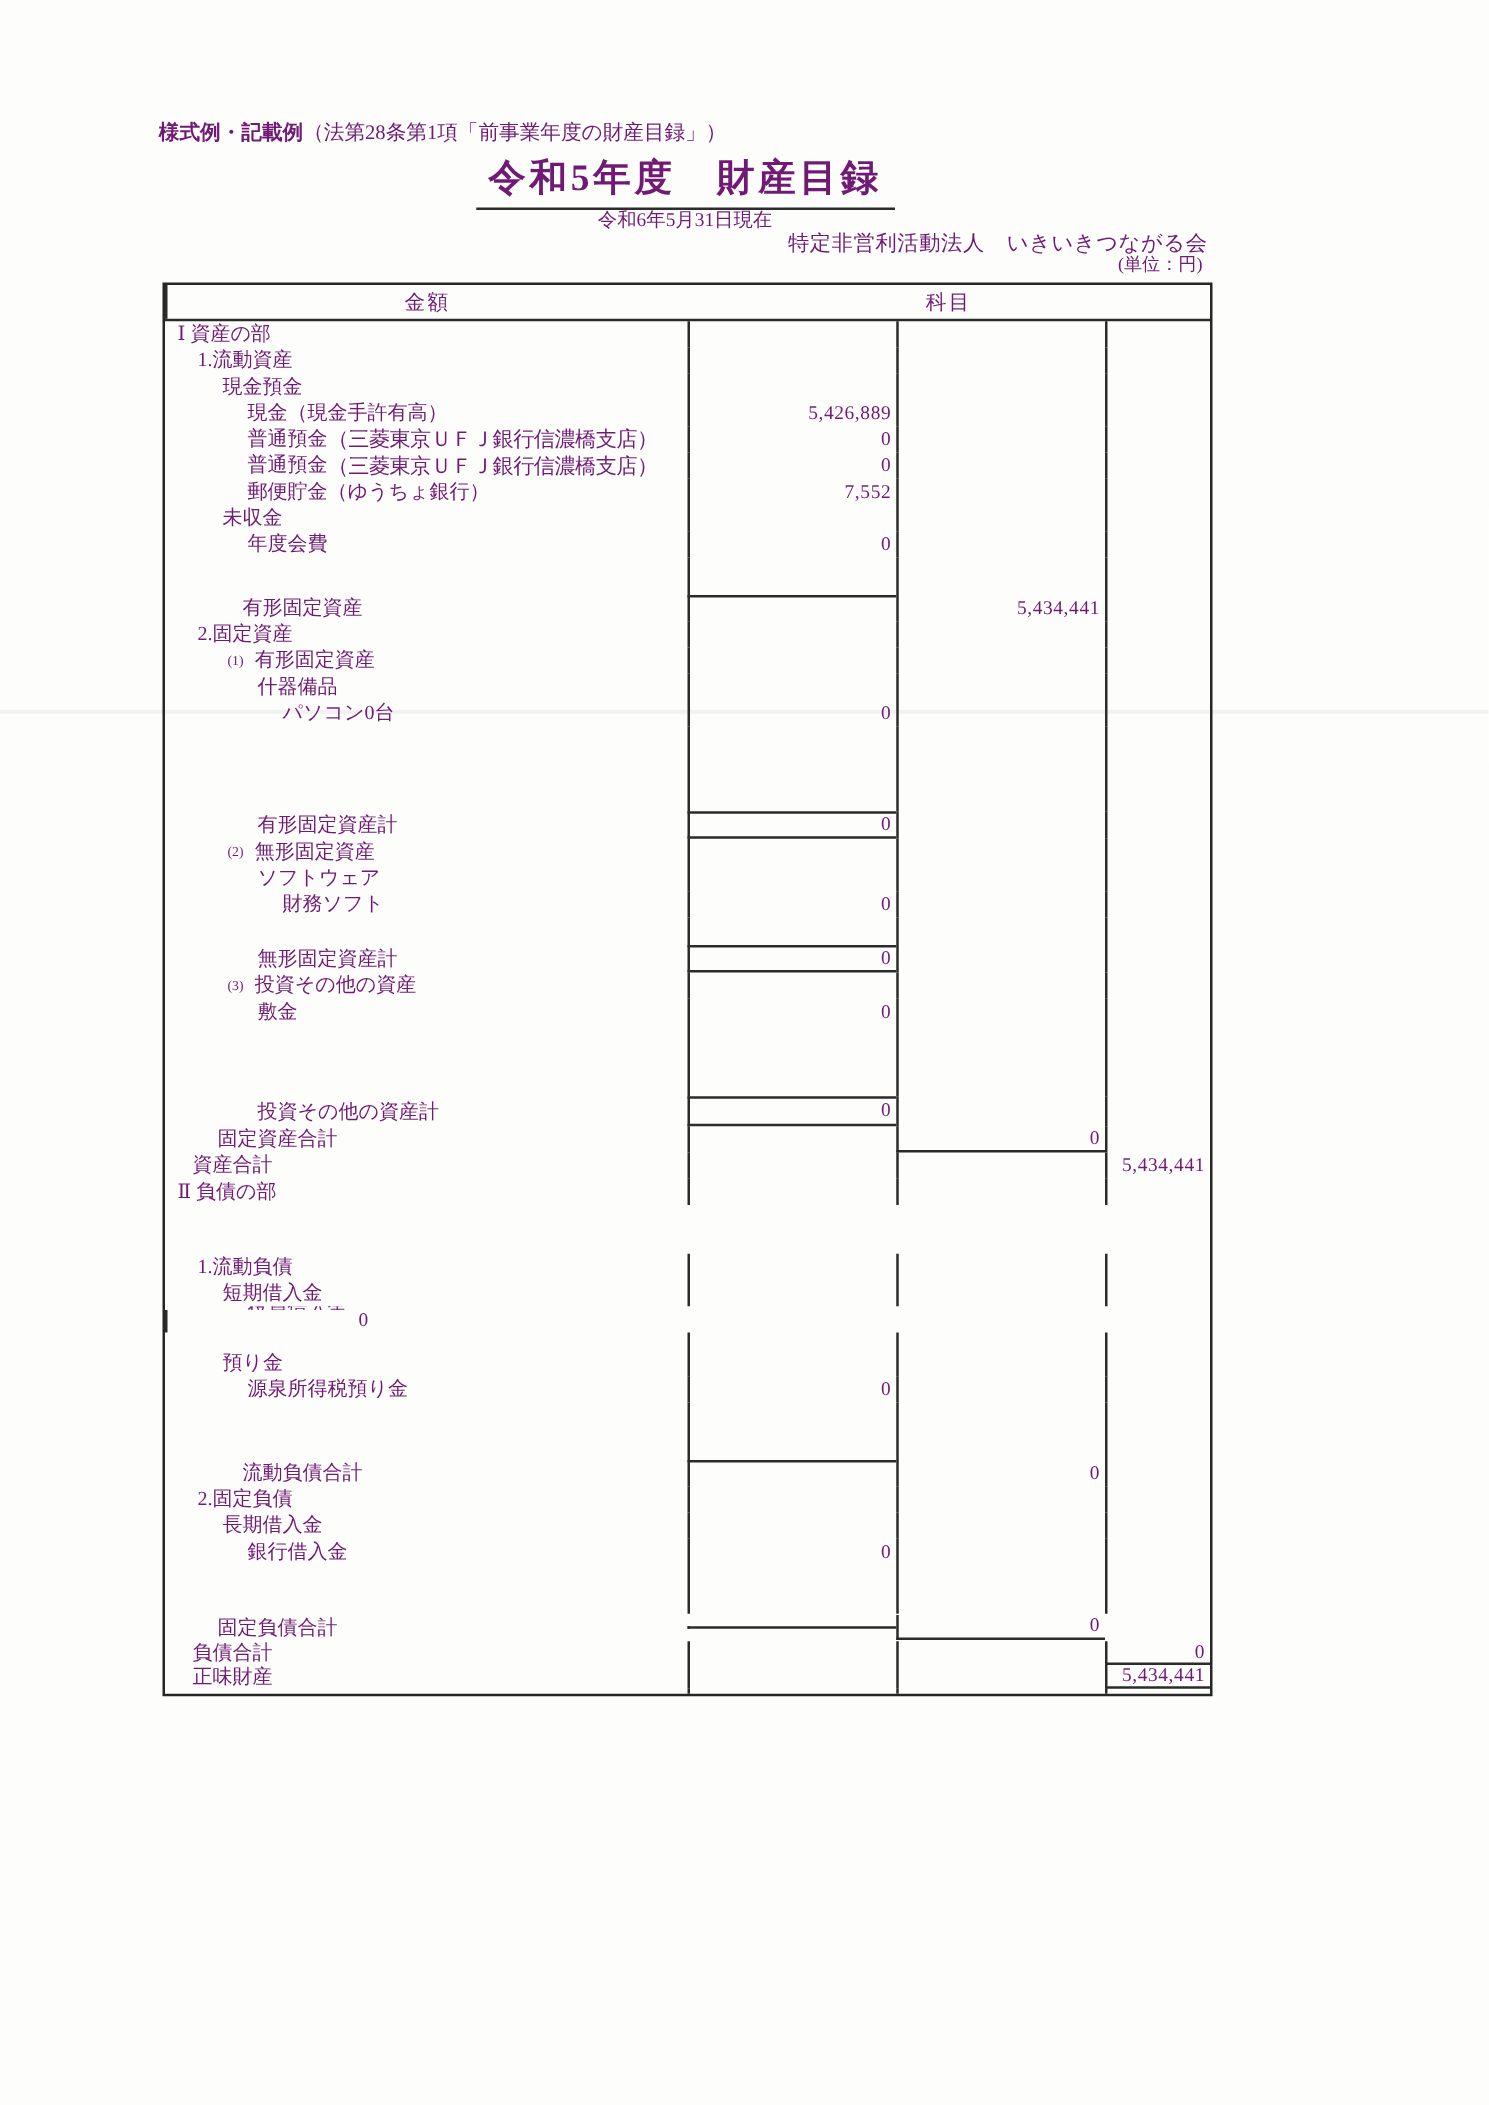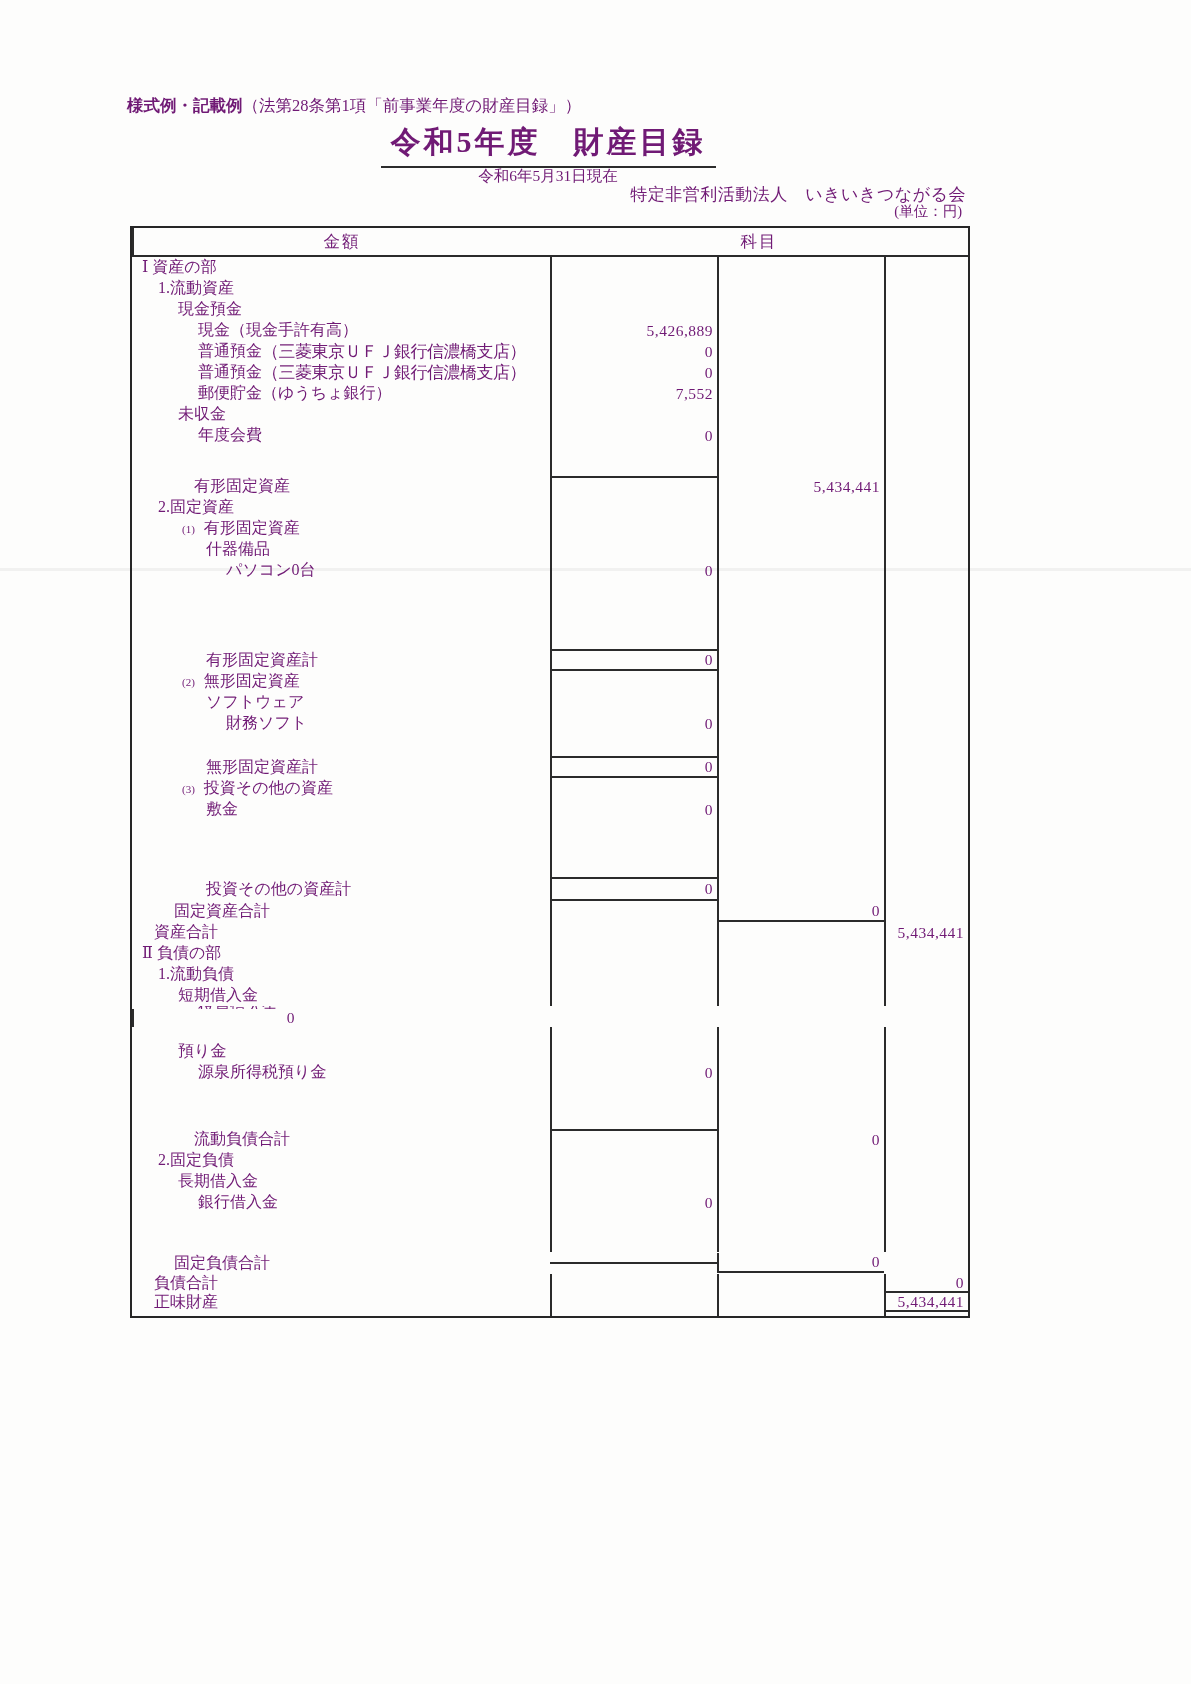--- a/index.html
+++ b/index.html
@@ -351,21 +351,21 @@
           </div>
         </div>
         <div class="row" style="height: 21px;">
           <div class="cell lbl ind-sec">
             <span>Ⅱ 負債の部</span>
           </div>
           <div class="cell amt c1"></div>
           <div class="cell amt c2"></div>
           <div class="cell amt c3"></div>
         </div>
-        <div class="row" style="height: 21px;">
+        <div class="row" style="height: 21px; margin-top: 39px;">
           <div class="cell lbl ind-grp">
             <span>1.流動負債</span>
           </div>
           <div class="cell amt c1"></div>
           <div class="cell amt c2"></div>
           <div class="cell amt c3"></div>
         </div>
         <div class="row" style="height: 21px;">
           <div class="cell lbl ind-acct">
             <span>短期借入金</span>

